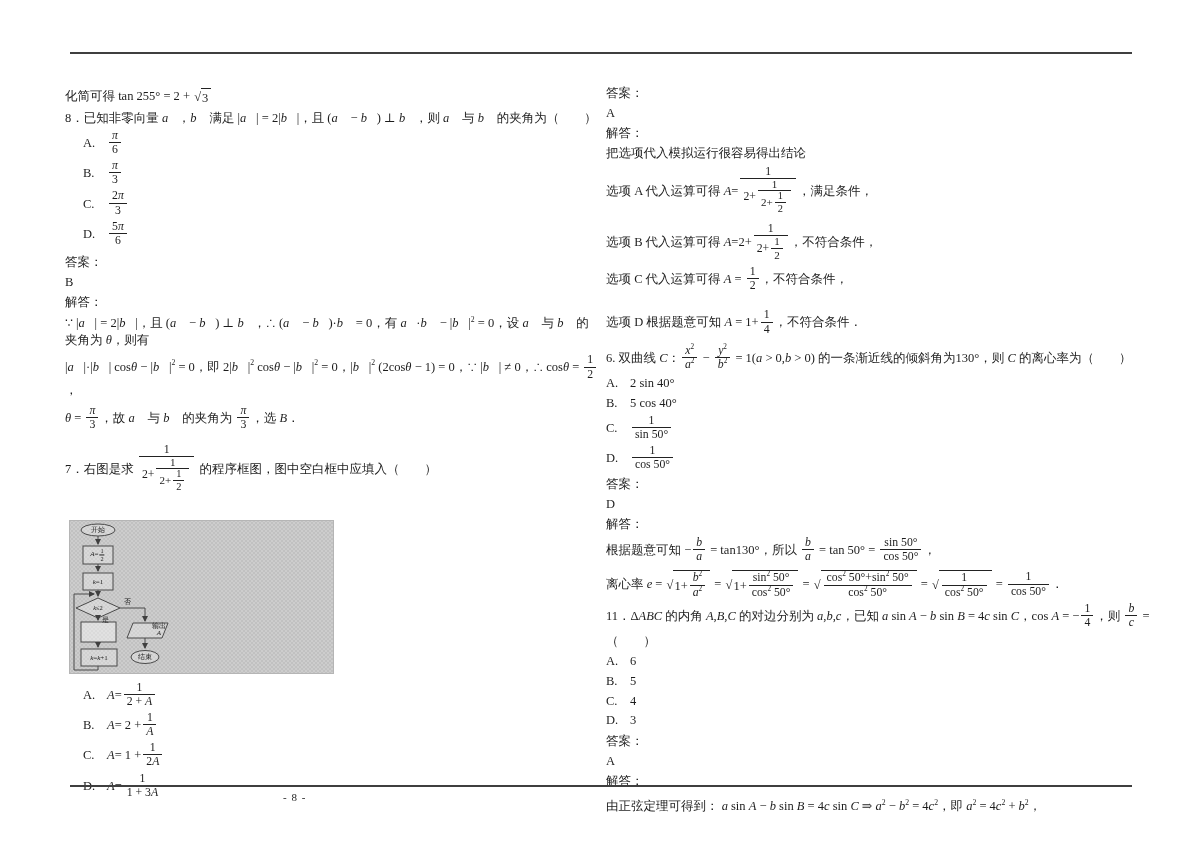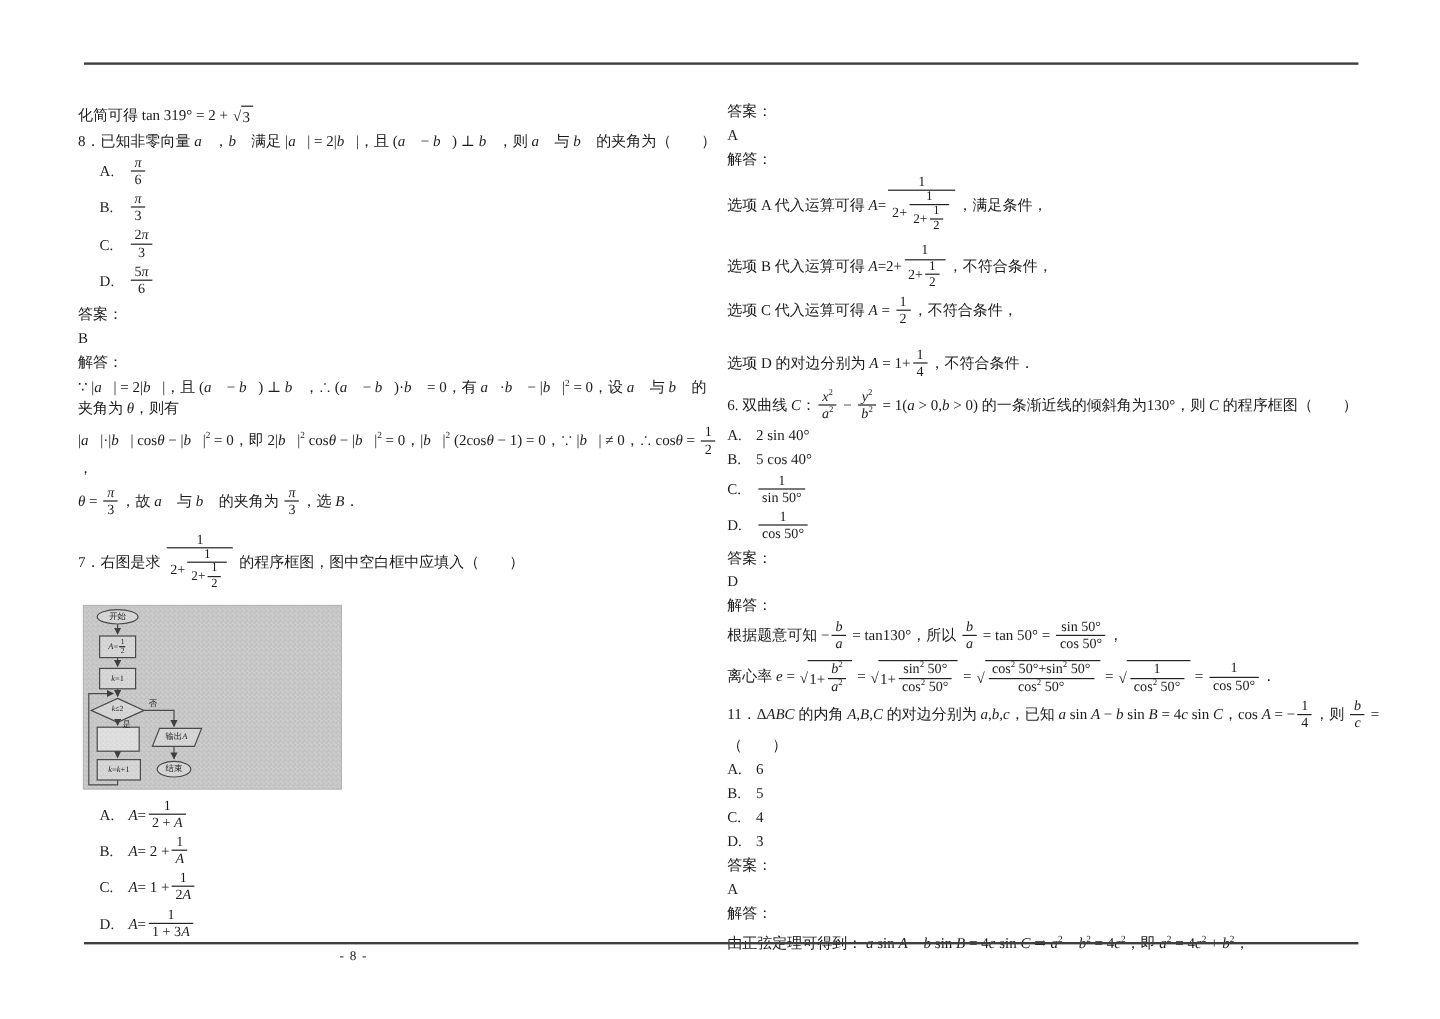--- a/index.html
+++ b/index.html
@@ -23,44 +23,44 @@
   .frac>.den{padding:0 3px;}
   .sqrt{display:inline-flex;align-items:stretch;vertical-align:middle;margin:0 1px;}
   .sqrt>.rad{display:flex;align-items:center;font-style:normal;}
   .sqrt>.radb{border-top:1px solid #222;padding:1px 3px 0 1px;display:inline-flex;align-items:center;}
   .options{margin:2px 0;}
   .options.indent{padding-left:18px;}
   .opt-row{display:flex;align-items:center;margin:3px 0;}
   .opt-label{width:24px;flex:none;}
   .opt-body{display:inline-flex;align-items:center;}
   
-  .fc{position:relative;width:216px;height:154px;margin:8px 0 8px 4px;
+  .fc{position:relative;width:265px;height:154px;margin:24px 0 8px 4px;
       background:repeating-conic-gradient(#cdcdcd 0% 25%, #c1c1c1 0% 50%);background-size:4px 4px;
       box-shadow:inset 0 0 0 1px #b5b5b5;}
   .fc svg{position:absolute;left:0;top:0;}
   .fc-label{position:absolute;transform:translate(-50%,-50%);font-size:7px;line-height:1;
             color:#222;white-space:nowrap;display:inline-flex;align-items:center;}
   .fc-label .frac{font-size:.9em;margin:0 1px;top:0;}
   .fc-label .frac>.num,.fc-label .frac>.den{padding:0 1px;}
   [data-fc="start"]{left:29px;top:10px;}
   [data-fc="inita"]{left:29px;top:35px;}
   [data-fc="initk"]{left:29px;top:62px;}
   [data-fc="cond"]{left:29px;top:88px;font-size:6.5px;}
   [data-fc="inc"]{left:30px;top:138px;}
-  [data-fc="output"]{left:78px;top:110px;}
+  [data-fc="output"]{left:90px;top:110px;flex-direction:column;}
   [data-fc="end"]{left:76px;top:137px;}
   [data-fc="yes"]{left:33px;top:100px;transform:translate(0,-50%);}
   [data-fc="no"]{left:55px;top:86px;transform:translate(0,-100%);}
 </style>
 </head>
 <body>
 
 <div id="top-rule" class="rule"></div>
 <div id="col-left" class="col">
-    <div class="para mt4"><span>化简可得 tan 319° = 2 + </span><span class="sqrt">
+    <div class="para mt4"><span>化简可得 tan 255° = 2 + </span><span class="sqrt">
         <span class="rad">√</span>
         <span class="radb">
           <span>3</span>
         </span>
       </span></div>
     <div class="para mt14"><span>8．已知非零向量 </span><span class="it">a⃗</span><span>，</span><span class="it">b⃗</span><span> 满足 |</span><span class="it">a⃗</span><span>| = 2|</span><span class="it">b⃗</span><span>|，且 (</span><span class="it">a⃗</span><span> − </span><span class="it">b⃗</span><span>) ⊥ </span><span class="it">b⃗</span><span>，则 </span><span class="it">a⃗</span><span> 与 </span><span class="it">b⃗</span><span> 的夹角为（　　）</span></div>
     <div class="options indent">
       <div class="opt-row">
         <span class="opt-label">A.</span>
         <span class="opt-body">
@@ -234,20 +234,21 @@
             <span class="den"><span>1 + 3</span><span class="it">A</span></span>
           </span>
         </span>
       </div>
     </div>
   </div>
 <div id="col-right" class="col">
     <div class="para "><span>答案：</span></div>
     <div class="para "><span>A</span></div>
     <div class="para "><span>解答：</span></div>
+    <div class="para "><span>把选项代入模拟运行很容易得出结论</span></div>
     <div class="para mt4"><span>选项 A 代入运算可得 </span><span class="it">A</span><span>=</span><span class="frac">
         <span class="num"><span>1</span></span>
         <span class="den"><span>2+</span><span class="frac">
             <span class="num"><span>1</span></span>
             <span class="den"><span>2+</span><span class="frac">
                 <span class="num"><span>1</span></span>
                 <span class="den"><span>2</span></span>
               </span></span>
           </span></span>
       </span><span>，满足条件，</span></div>
@@ -255,31 +256,31 @@
         <span class="num"><span>1</span></span>
         <span class="den"><span>2+</span><span class="frac">
             <span class="num"><span>1</span></span>
             <span class="den"><span>2</span></span>
           </span></span>
       </span><span>，不符合条件，</span></div>
     <div class="para mt10"><span>选项 C 代入运算可得 </span><span class="it">A</span><span> = </span><span class="frac">
         <span class="num"><span>1</span></span>
         <span class="den"><span>2</span></span>
       </span><span>，不符合条件，</span></div>
-    <div class="para mt16"><span>选项 D 的对边分别为 </span><span class="it">A</span><span> = 1+</span><span class="frac">
+    <div class="para mt16"><span>选项 D 根据题意可知 </span><span class="it">A</span><span> = 1+</span><span class="frac">
         <span class="num"><span>1</span></span>
         <span class="den"><span>4</span></span>
       </span><span>，不符合条件．</span></div>
     <div class="para mt8"><span>6. 双曲线 </span><span class="it">C</span><span>：</span><span class="frac">
         <span class="num"><span class="it">x</span><sup>2</sup></span>
         <span class="den"><span class="it">a</span><sup>2</sup></span>
       </span><span> − </span><span class="frac">
         <span class="num"><span class="it">y</span><sup>2</sup></span>
         <span class="den"><span class="it">b</span><sup>2</sup></span>
-      </span><span> = 1(</span><span class="it">a</span><span> &gt; 0,</span><span class="it">b</span><span> &gt; 0) 的一条渐近线的倾斜角为130°，则 </span><span class="it">C</span><span> 的程序框图（　　）</span></div>
+      </span><span> = 1(</span><span class="it">a</span><span> &gt; 0,</span><span class="it">b</span><span> &gt; 0) 的一条渐近线的倾斜角为130°，则 </span><span class="it">C</span><span> 的离心率为（　　）</span></div>
     <div class="options ">
       <div class="opt-row">
         <span class="opt-label">A.</span>
         <span class="opt-body">
           <span>2 sin 40°</span>
         </span>
       </div>
       <div class="opt-row">
         <span class="opt-label">B.</span>
         <span class="opt-body">

